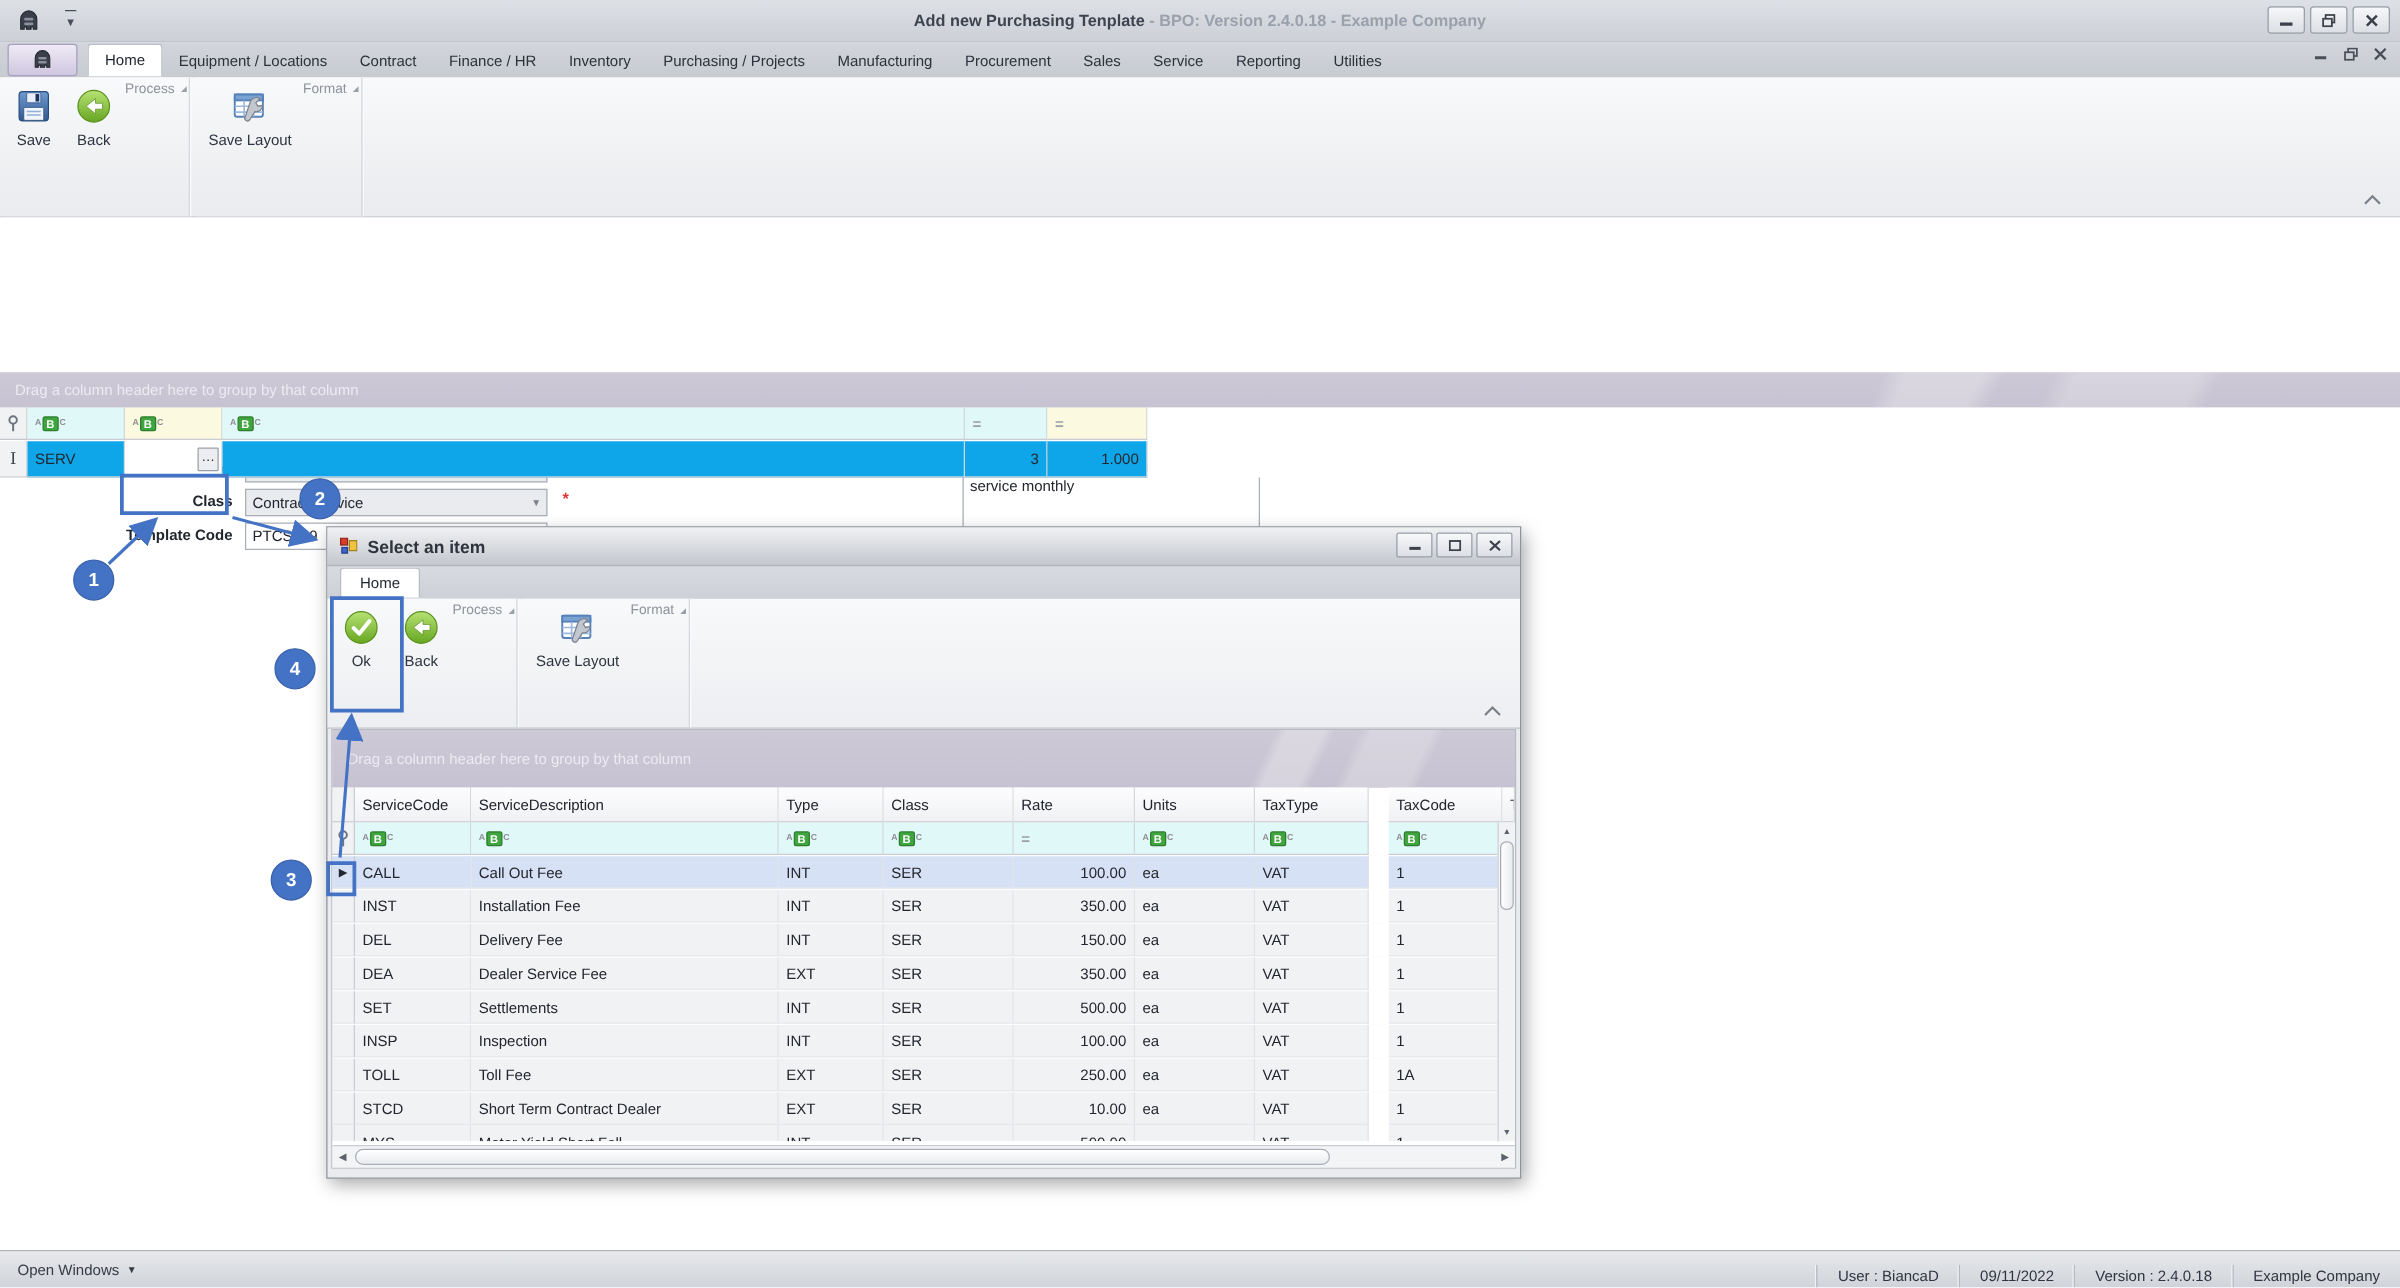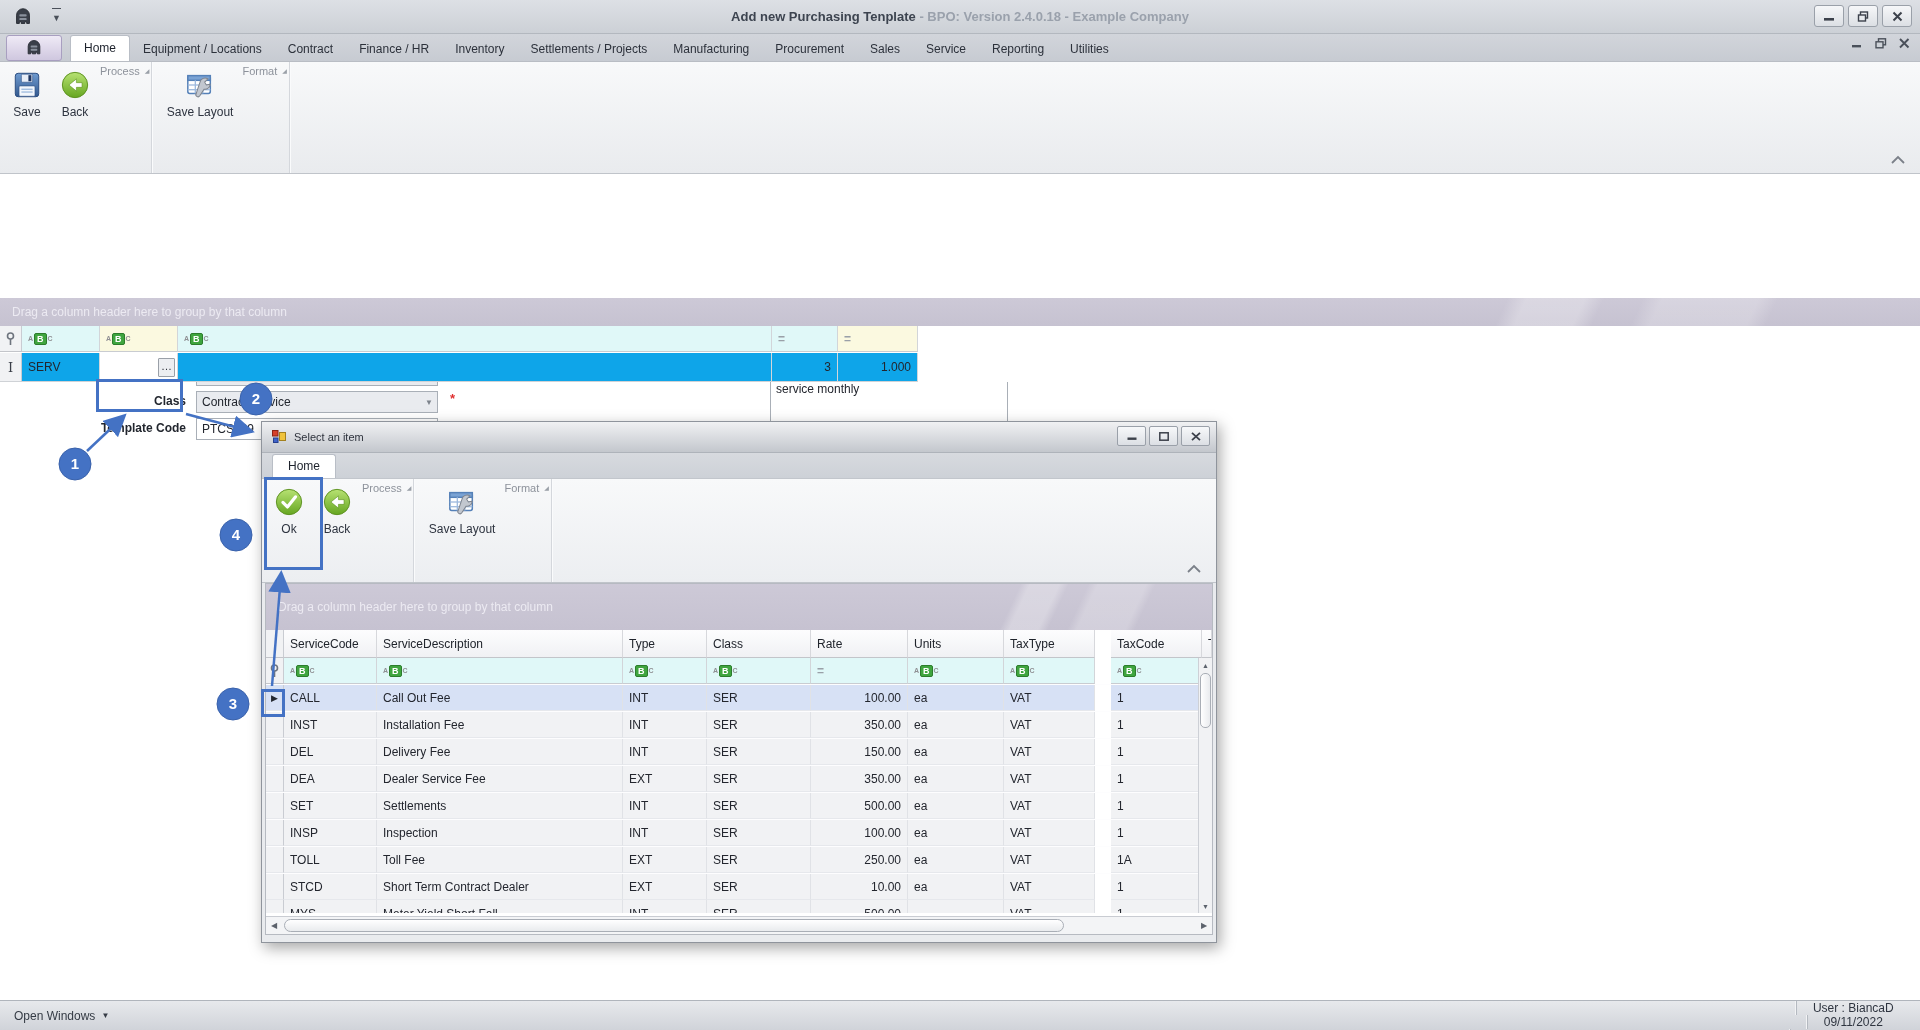--- a/index.html
+++ b/index.html
@@ -80,21 +80,21 @@
   .dcellm { background:#0ea5e9; border-right:1px solid #d4d6da; border-bottom:1px solid #cfd2d6; }
   .dcellm.num { justify-content:flex-end; padding-right:6px; }
   #mind-cell { background:#f1f2f4; border-right:1px solid #c9ccd2; border-bottom:1px solid #cfd2d6; display:flex; align-items:center; justify-content:center; width:22px; font-family:"DejaVu Serif",serif; font-size:13px; color:#3a3f48; }
   #partcode-edit { width:78px; background:#fff; border-right:1px solid #d4d6da; border-bottom:1px solid #cfd2d6; display:flex; align-items:center; justify-content:flex-end; padding:2px; }
   #ellipsis-btn { width:17px; height:19px; background:#eceef1; border:1px solid #9aa0a8; border-radius:1px; font-size:11px; line-height:15px; text-align:center; color:#2c3038; }
 
   
   #dialog { position:absolute; left:261px; top:421px; width:956px; height:522px; z-index:10;
     background:#e9ebee; border:1px solid #8f949c; box-shadow:3px 5px 14px rgba(0,0,0,.35); }
   #dlg-titlebar { height:31px; background:linear-gradient(#f0f1f3,#c3c7cd); border-bottom:1px solid #aeb3ba; position:relative; display:flex; align-items:center; }
-  #dlg-titlebar .dtitle { font-weight:normal; font-size:11px; color:#2e333d; margin-left:8px; }
+  #dlg-titlebar .dtitle { font-weight:bold; font-size:14px; color:#2e333d; margin-left:8px; }
   #dlg-icon { margin-left:10px; }
   #dlg-btns { position:absolute; right:6px; top:4px; display:flex; gap:3px; }
   .dwinbtn { width:29px; height:20px; background:linear-gradient(#f7f8fa,#dcdfe4); border:1px solid #9aa0a9; border-radius:2px; display:flex; align-items:center; justify-content:center; }
   #dlg-tabrow { height:26px; background:linear-gradient(#d7dadf,#cdd1d7); display:flex; align-items:flex-end; border-bottom:1px solid #c2c6cc; }
   #dlg-tab { margin-left:10px; padding:0 15px; height:24px; line-height:23px; background:#fff; border:1px solid #b9bec6; border-bottom:none; border-radius:3px 3px 0 0; color:#1d222c; }
   #dlg-ribbon { height:104px; background:linear-gradient(#f8f9fa,#eceef1); border-bottom:1px solid #c0c4ca; position:relative; }
   #dlg-ribbon .rgroup { height:103px; }
   #dlg-grid { margin:0 3px; height:352px; border:1px solid #b6bac1; background:#fff; display:flex; flex-direction:column; position:relative; }
   #dlg-grouppanel { height:46px; }
   .drow { display:flex; width:100%; }
@@ -119,21 +119,21 @@
   #hthumb { position:absolute; left:18px; top:2px; width:780px; height:13px; background:linear-gradient(#ffffff,#e9ebee); border:1px solid #a9aeb6; border-radius:7px; }
   #dlg-vscroll { position:absolute; right:0; top:74px; width:14px; height:255px; background:#f1f2f4; border-left:1px solid #cdd0d6; }
   .varr { position:absolute; left:0; width:13px; height:14px; display:flex; align-items:center; justify-content:center; font-size:7px; color:#5c626c; }
   #vthumb { position:absolute; left:1px; top:15px; width:11px; height:55px; background:linear-gradient(90deg,#ffffff,#e9ebee); border:1px solid #a9aeb6; border-radius:5px; }
 
   
   #statusbar { position:absolute; left:0; bottom:0; width:1920px; height:30px;
     background:linear-gradient(#e7e9ec,#d0d3d9); border-top:1px solid #b0b5bc; display:flex; align-items:center; }
   #open-windows { display:flex; align-items:center; gap:6px; padding:0 14px; color:#353b45; height:100%; }
   #open-windows .owarr { font-size:8px; color:#353b45; }
-  #status-right { margin-left:auto; display:flex; height:100%; align-items:center;flex-direction:column; }
+  #status-right { margin-left:auto; display:flex; height:100%; align-items:flex-end; }
   .sseg { padding:0 16px; border-left:1px solid #b4b9c0; box-shadow:-1px 0 0 #f2f3f5; height:18px; display:flex; align-items:center; color:#2f3540; }
 
   
   .annot-rect { position:absolute; border:3px solid #4472c4; z-index:41; pointer-events:none; }
   #overlay { position:absolute; left:0; top:0; z-index:42; pointer-events:none; }
 </style>
 </head>
 <body>
 
 <svg width="0" height="0" style="position:absolute">
@@ -189,21 +189,21 @@
       <rect x="8" y="9" width="8" height="2.4" rx="1" fill="#8a919d"></rect>
       <rect x="8" y="13" width="8" height="2.4" rx="1" fill="#8a919d"></rect>
     </svg>
   </div>
   <div id="main-tabs">
       <div class="tab active">Home</div>
       <div class="tab">Equipment / Locations</div>
       <div class="tab">Contract</div>
       <div class="tab">Finance / HR</div>
       <div class="tab">Inventory</div>
-      <div class="tab">Settlements / Projects</div>
+      <div class="tab">Purchasing / Projects</div>
       <div class="tab">Manufacturing</div>
       <div class="tab">Procurement</div>
       <div class="tab">Sales</div>
       <div class="tab">Service</div>
       <div class="tab">Reporting</div>
       <div class="tab">Utilities</div>
     </div>
   <div id="mdibtns">
     <svg width="11" height="10">
         <rect x="0" y="6" width="9" height="2.4" fill="#4a505a"></rect>

